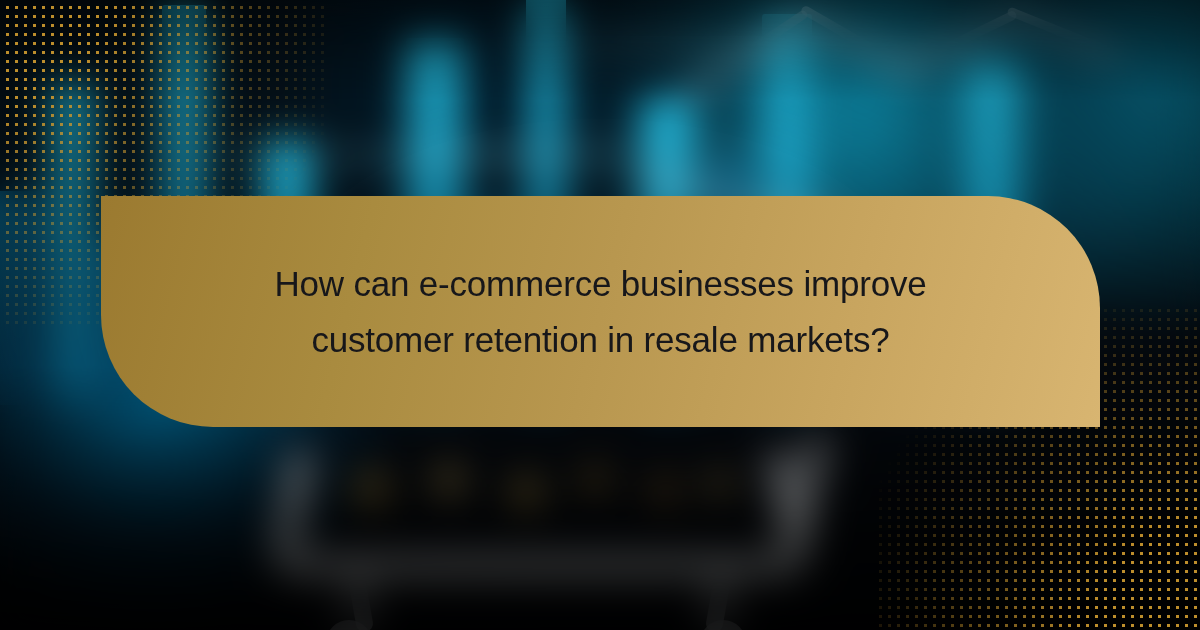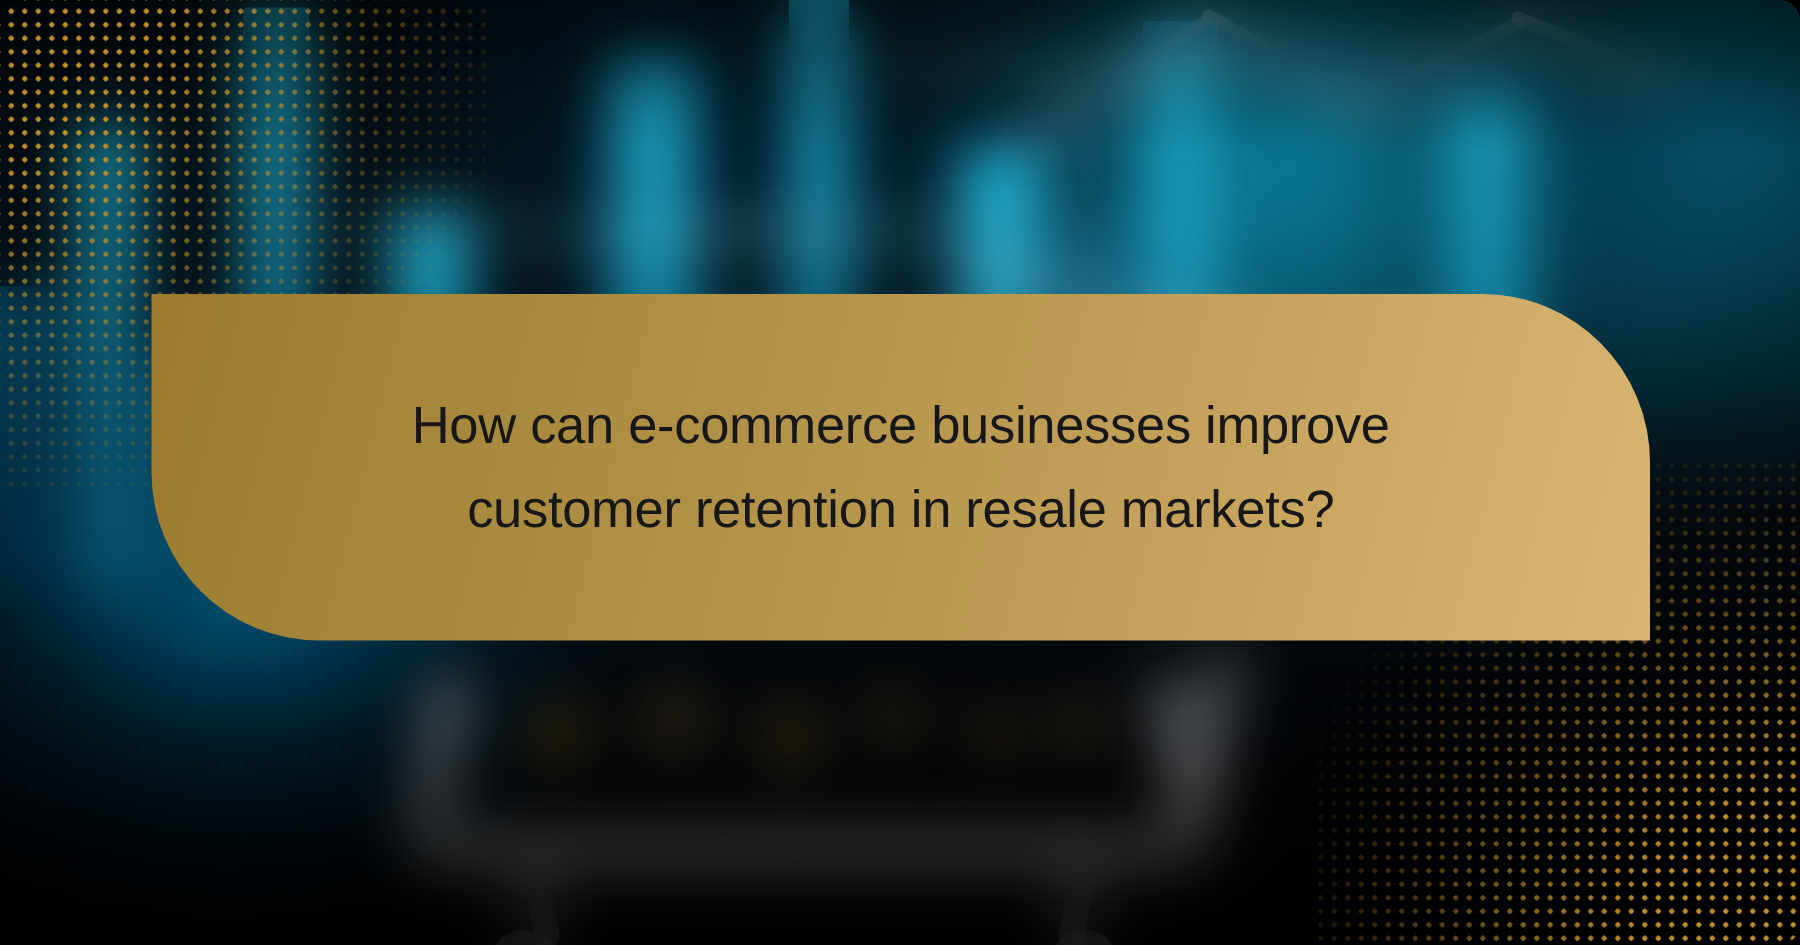--- a/index.html
+++ b/index.html
@@ -1,15 +1,15 @@
 <!DOCTYPE html>
 <html><head>
 <meta charset="utf-8">
 <style>
-  * { margin:0; padding:0; box-sizing:border-box;border-radius:14px; }
+  * { margin:0; padding:0; box-sizing:border-box; }
 
   html, body {
     width:1200px;
     height:630px;
     overflow:hidden;
     background:#000;
     font-family:"Liberation Sans", sans-serif;
   }
 
   #stage {

